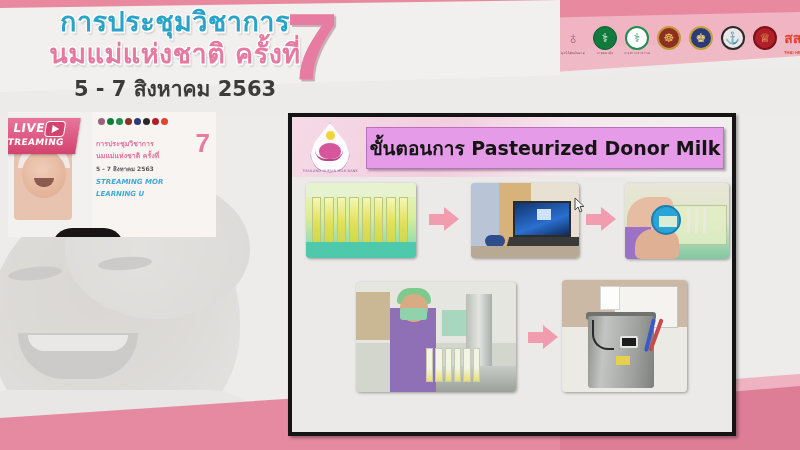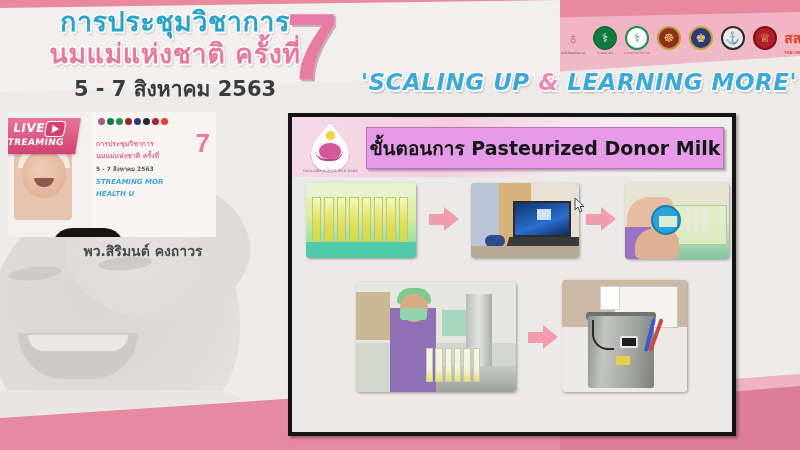--- a/index.html
+++ b/index.html
@@ -438,23 +438,20 @@
   <div class="bg-pink-bottom"></div>
   <div class="bg-pink-right-light"></div>
   <div class="bg-pink-bottom-2"></div>
 
   <div class="hdr-thai">
     <div class="line1">การประชุมวิชาการ</div>
     <div class="line2">นมแม่แห่งชาติ ครั้งที่</div>
   </div>
   <div class="hdr-date">5 - 7 สิงหาคม 2563</div>
   <div class="hdr-seven">7</div>
-  <div class="hdr-tagline">
-    <span>'SCALING UP </span><span class="amp">&amp;</span><span> LEARNING MORE'</span>
-  </div>
 
   <div class="logos">
     <div class="logo l1">
       <div class="mark">♁</div>
       <div class="cap">มูลนิธิศูนย์นมแม่</div>
     </div>
     <div class="logo l2">
       <div class="mark">⚕</div>
       <div class="cap">กรมอนามัย</div>
     </div>
@@ -491,40 +488,39 @@
           <i style="background:#2b3b7a"></i>
           <i style="background:#2a2a2a"></i>
         <i style="background:#b01f2a"></i>
           <i style="background:#e0452f"></i>
       </div>
       <div class="seven">7</div>
       <div class="pl p1">การประชุมวิชาการ</div>
       <div class="pl p2">นมแม่แห่งชาติ ครั้งที่</div>
       <div class="pl p3">5 - 7 สิงหาคม 2563</div>
       <div class="pl p4">STREAMING MOR</div>
-      <div class="pl p5">HEALTH U</div>
+      <div class="pl p5">LEARNING U</div>
     </div>
     <div class="cam-child">
       <div class="chair"></div>
         <div class="cface"></div>
         <div class="cmouth"></div>
     </div>
     <div class="speaker">
       <div class="sp-hair"></div>
 
       <div class="sp-fringe"></div>
 
     </div>
     <div class="live">
       <div class="t1">LIVE</div>
       <div class="play"></div>
       <div class="t2">STREAMING</div>
     </div>
   </div>
-  <div class="speaker-name">พว.สิริมนต์  คงถาวร</div>
 
   <div class="slide">
     <div class="slide-pinkwash"></div>
 
     <div class="slide-logo">
       <div class="drop"></div>
       <div class="drop-dot"></div>
       <div class="drop-baby"></div>
       <div class="drop-cap">THAILAND HUMAN MILK BANK</div>
     </div>

